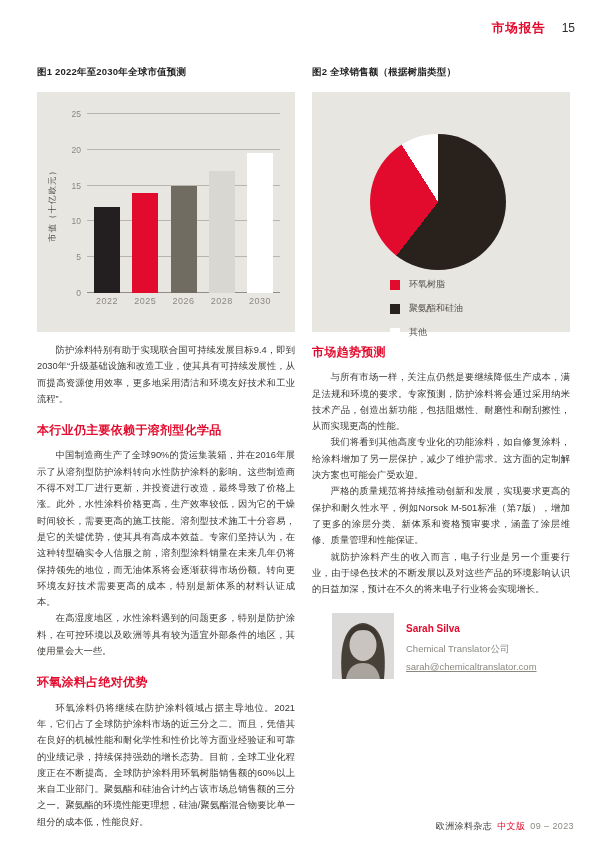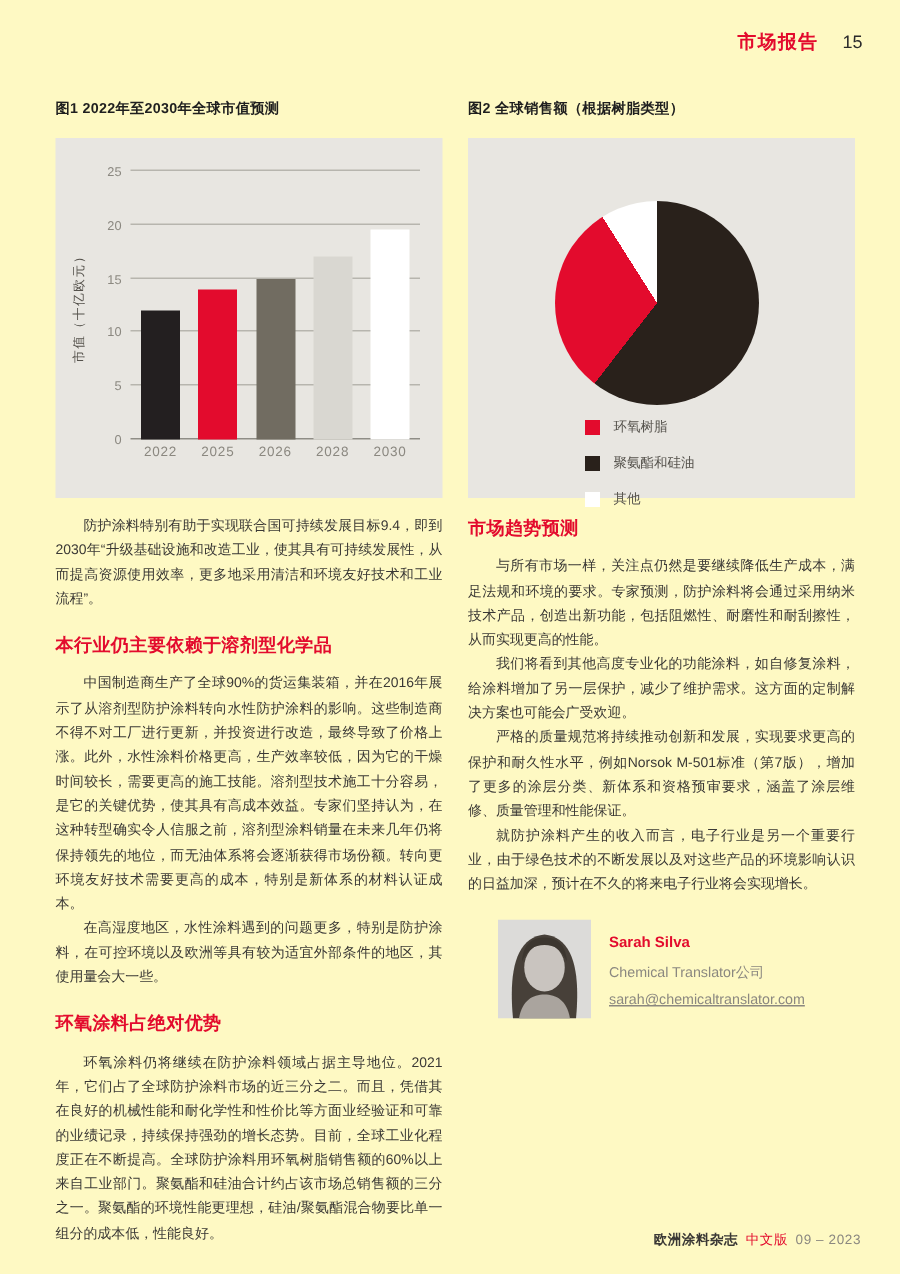--- a/index.html
+++ b/index.html
@@ -1,18 +1,18 @@
 <!DOCTYPE html>
 <html><head>
 <meta charset="utf-8">
 <style>
   html,body{margin:0;padding:0;background:#9a9a9a;}
   .page{
     position:relative;width:600px;height:849px;margin:0 auto;
-    background:#fef9c3;overflow:hidden;
+    background:#ffffff;overflow:hidden;
     font-family:"Liberation Sans","DejaVu Sans",sans-serif;
     color:#3a3835;
   }
   
   .header{position:absolute;top:20px;right:25px;display:flex;align-items:baseline;gap:16px;}
   .header .section{color:#e30b2d;font-weight:bold;font-size:12.5px;letter-spacing:1px;}
   .header .pageno{color:#2b2b2b;font-size:12px;}
   
   .figcap{position:absolute;top:66px;font-size:9.5px;font-weight:bold;color:#1f1f1f;letter-spacing:.2px;}
   .figcap.f1{left:37px;}
@@ -51,21 +51,21 @@
   }
   
   .author{margin-top:16px;margin-left:20px;display:flex;gap:12px;align-items:flex-start;}
   .author-photo{width:62px;height:66px;display:block;}
   .author-info{padding-top:8px;}
   .author-name{color:#e30b2d;font-weight:bold;font-size:10px;margin-bottom:3px;}
   .author-company{color:#8b8880;font-size:9.5px;margin-bottom:2px;}
   .author-email{color:#8b8880;font-size:9.5px;text-decoration:underline;}
   
   .footer{position:absolute;bottom:16px;right:26px;font-size:9px;letter-spacing:.4px;display:flex;gap:5px;align-items:baseline;}
-  .footer .mag{color:#3a3835;font-weight:bold;margin-top:13px;}
+  .footer .mag{color:#3a3835;font-weight:normal;margin-top:13px;}
   .footer .edition{color:#e30b2d;font-weight:normal;}
   .footer .issue{color:#8b8880;}
 </style>
 </head>
 <body>
 
 <div class="page">
 
   <div class="header">
     <span class="section">市场报告</span>

